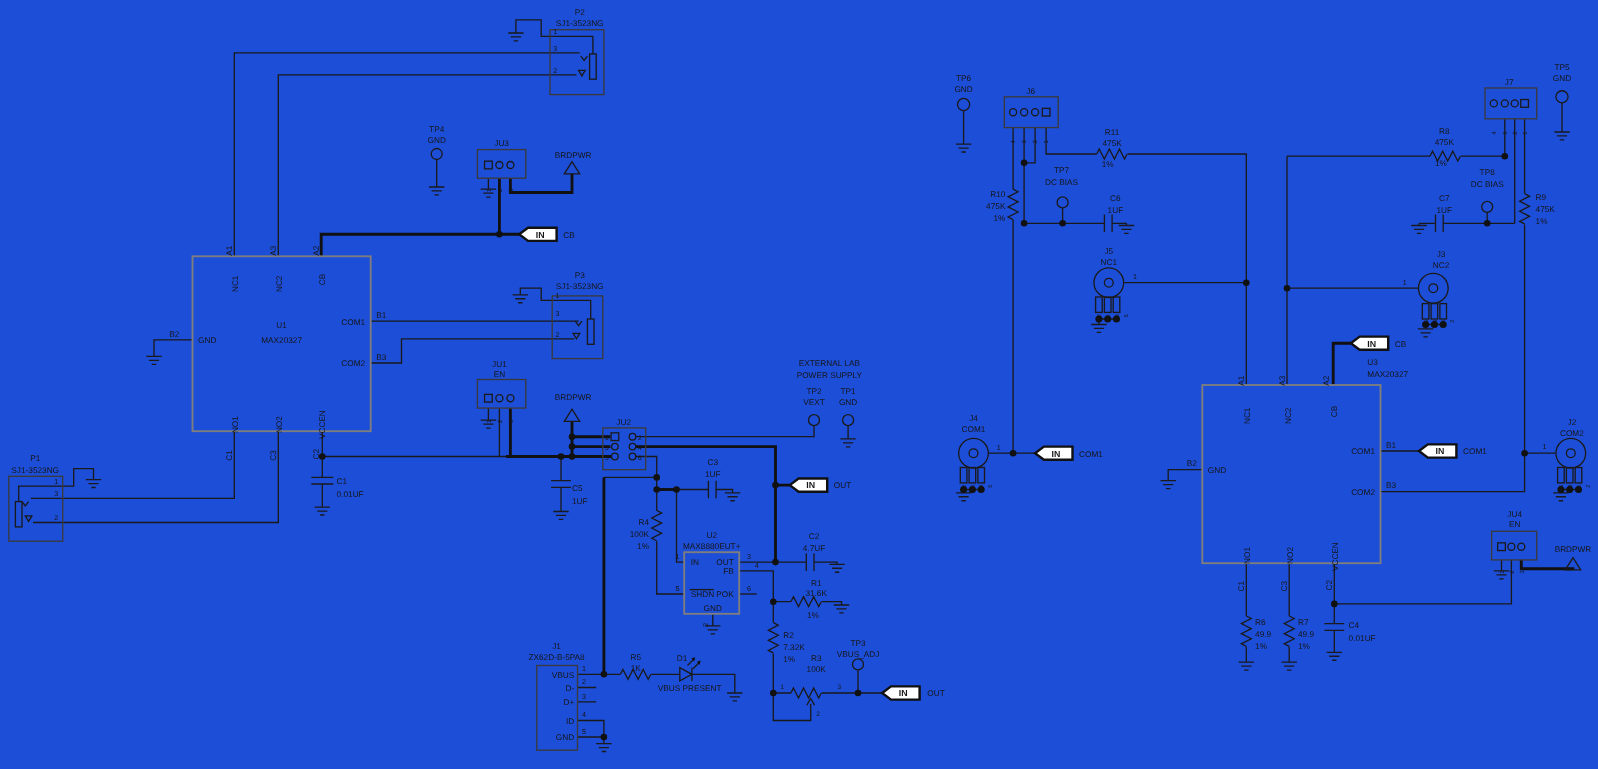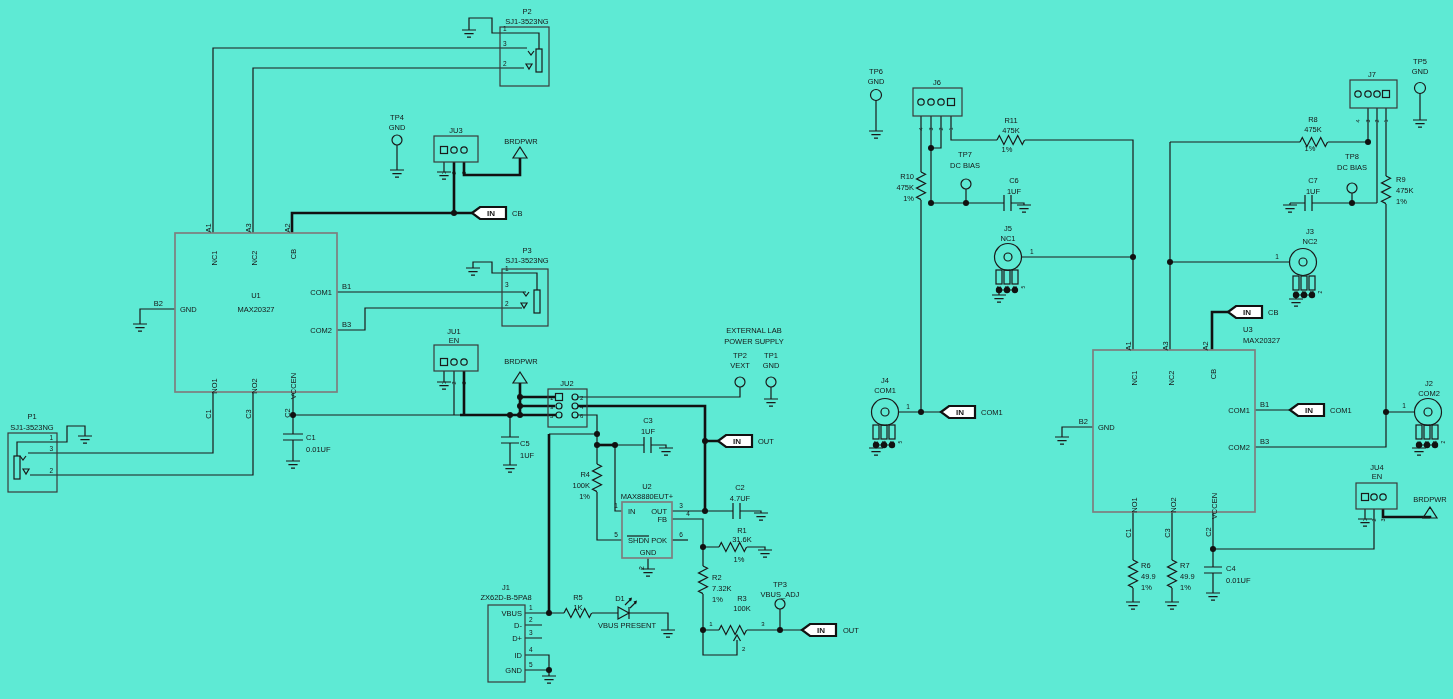--- a/index.html
+++ b/index.html
@@ -1,16 +1,16 @@
 <!DOCTYPE html>
 <html><head>
 <meta charset="utf-8">
 <style>
   html,body{margin:0;padding:0;background:#fff;}
-  .stage{position:relative;width:1453px;height:699px;background:#5eead4;overflow:hidden;}
+  .stage{position:relative;width:1453px;height:699px;background:#1d4ed8;overflow:hidden;}
   svg{position:absolute;left:0;top:0;}
   svg text{font-family:"Liberation Sans","DejaVu Sans",sans-serif;fill:#161616;}
   .w{stroke:#1a1a1a;stroke-width:1.2;fill:none;}
   .wt{stroke:#111;stroke-width:2.6;fill:none;}
   .ic{stroke:#7e7e7e;stroke-width:1.7;fill:none;}
   .cn{stroke:#3a3a3a;stroke-width:1.2;fill:none;}
   .cmp{stroke:#1a1a1a;stroke-width:1.2;fill:none;}
   .tag{stroke:#111;stroke-width:2.2;fill:#fff;}
   .d{fill:#111;stroke:none;}
 </style>

